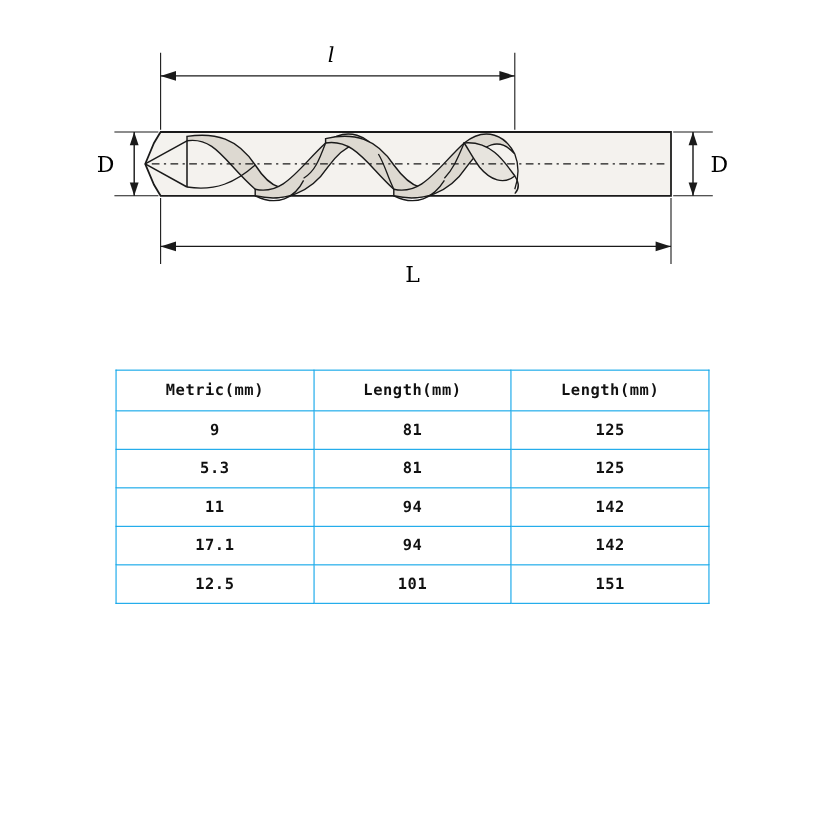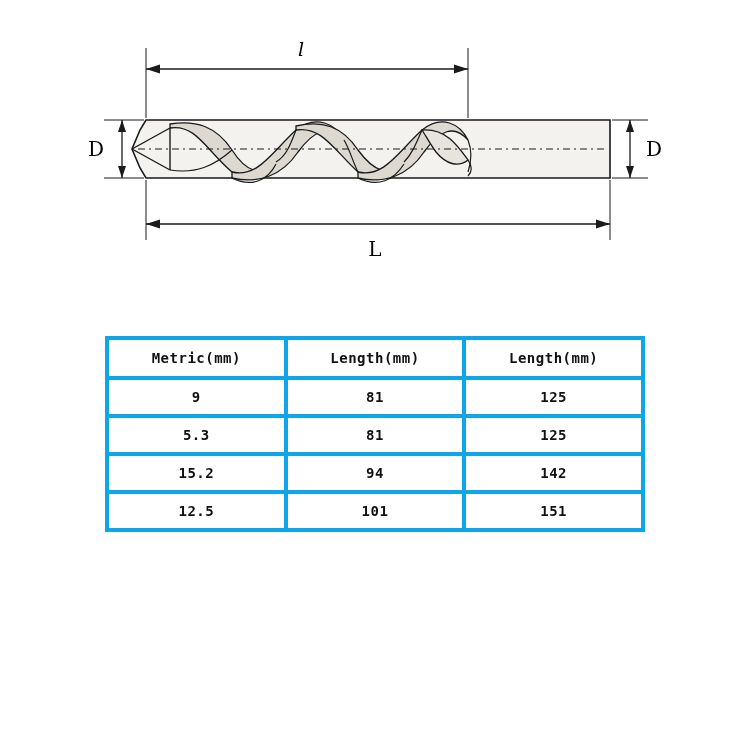--- a/index.html
+++ b/index.html
@@ -47,21 +47,21 @@
     width: 540px;
   }
 
   table.spec-table {
     border-collapse: collapse;
     width: 540px;
     table-layout: fixed;
   }
   table.spec-table th,
   table.spec-table td {
-    border: 4px solid #0ea5e9;
+    border: 1px solid #0ea5e9;
     text-align: center;
     font-family: "DejaVu Sans Mono", "Liberation Mono", monospace;
     font-size: 14px;
     font-weight: bold;
     letter-spacing: 0.5px;
     color: #111111;
     height: 34px;
     padding: 0;
     background: #ffffff;
   }
@@ -163,21 +163,26 @@
         <td>9</td>
         <td>81</td>
         <td>125</td>
       </tr>
       <tr>
         <td>5.3</td>
         <td>81</td>
         <td>125</td>
       </tr>
       <tr>
-        <td>15.2</td>
+        <td>11</td>
+        <td>94</td>
+        <td>142</td>
+      </tr>
+      <tr>
+        <td>17.1</td>
         <td>94</td>
         <td>142</td>
       </tr>
       <tr>
         <td>12.5</td>
         <td>101</td>
         <td>151</td>
       </tr>
     </tbody>
   </table>

